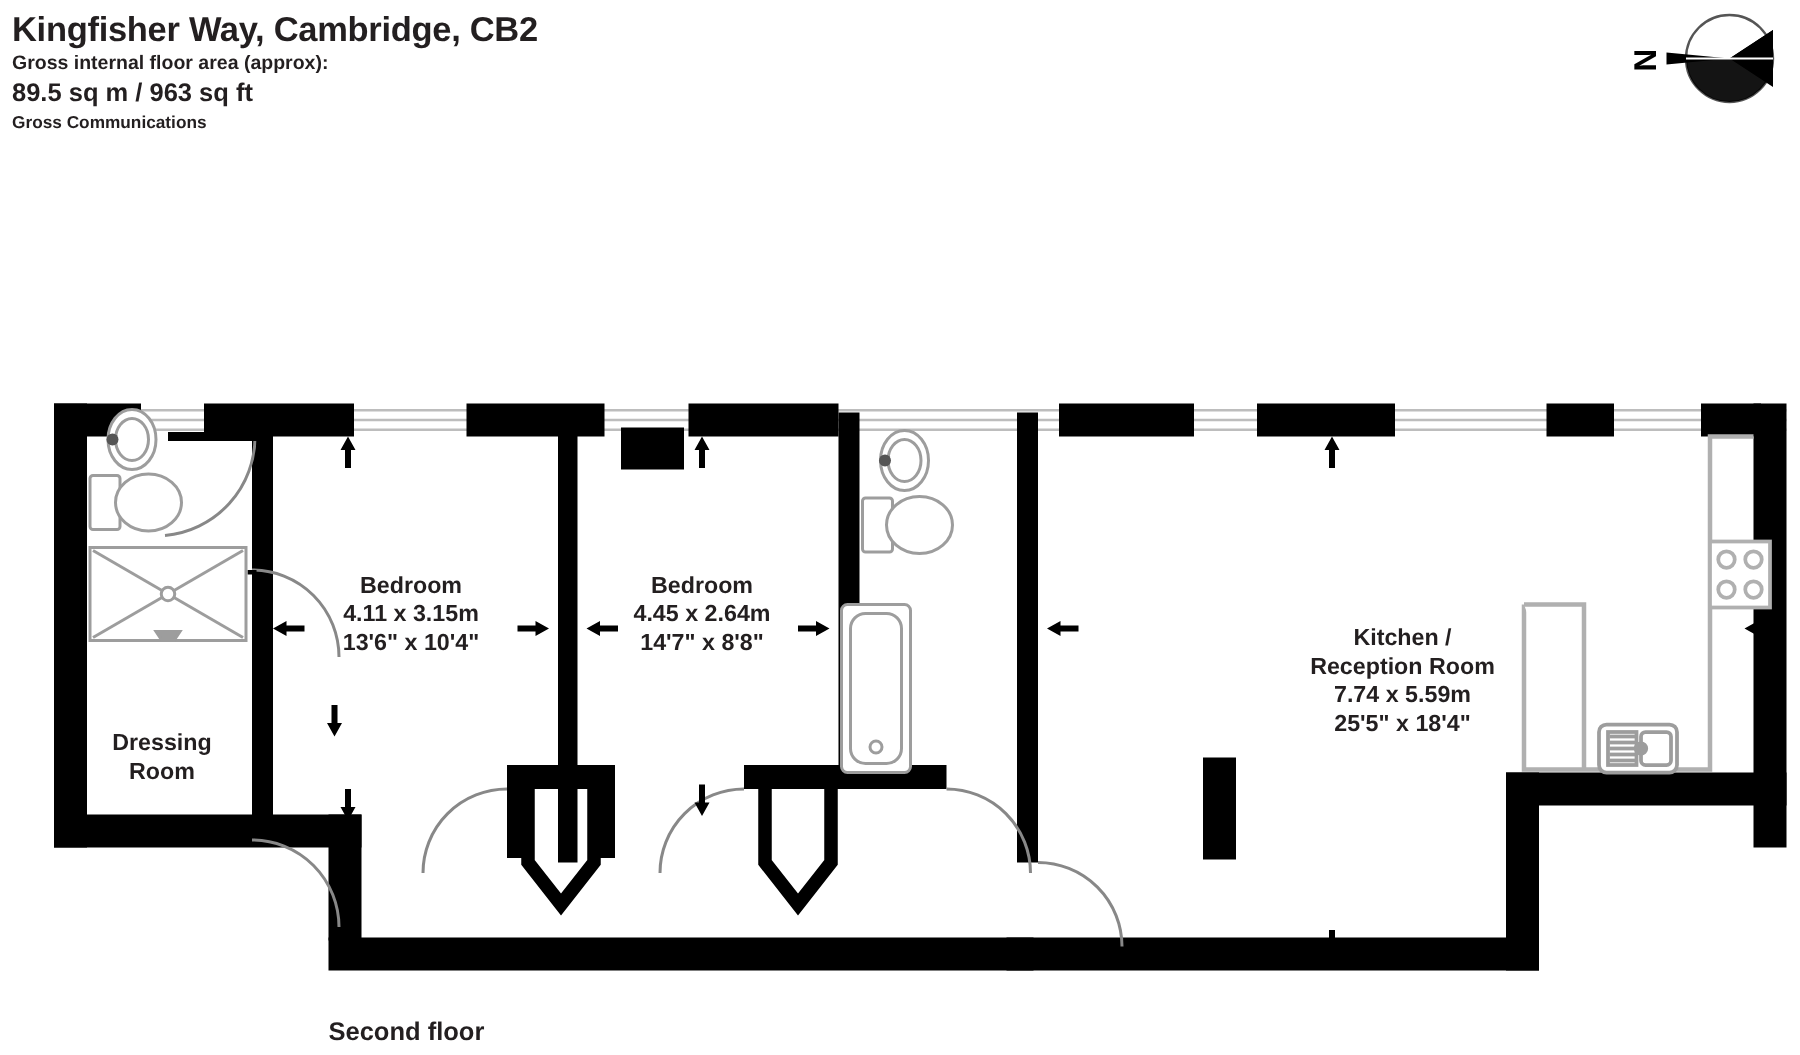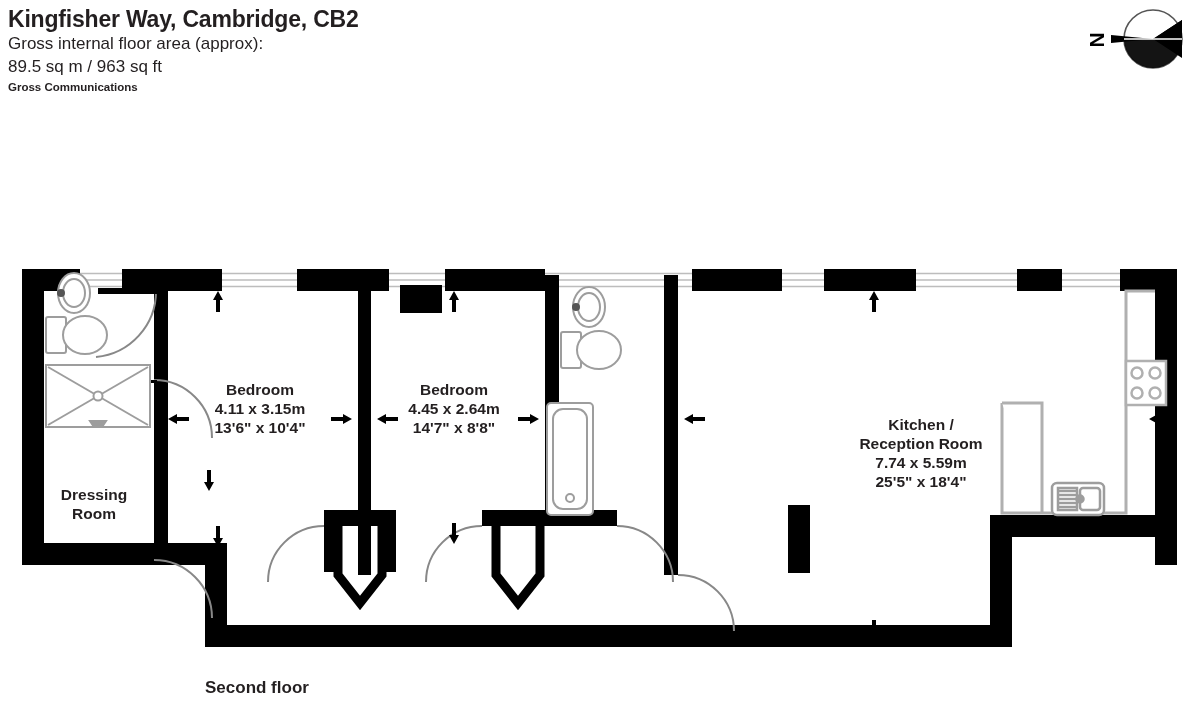--- a/index.html
+++ b/index.html
@@ -22,50 +22,50 @@
   }
   #title {
     font-size: 23px;
     font-weight: bold;
     letter-spacing: -0.2px;
     line-height: 1.15;
     margin: 0 0 2px 0;
     white-space: nowrap;
   }
   #subtitle {
-    font-size: 17px;
-    font-weight: normal;
+    font-size: 13px;
+    font-weight: bold;
     line-height: 1.2;
     margin: 0 0 2px 0;
     white-space: nowrap;
   }
   #area {
     font-size: 17px;
-    font-weight: normal;
+    font-weight: bold;
     line-height: 1.2;
     margin: 0 0 3px 0;
     white-space: nowrap;
   }
   .smallnote {
     font-size: 11.5px;
     font-weight: bold;
     line-height: 1.35;
     margin: 0;
     white-space: nowrap;
   }
   #compass {
     position: absolute;
     right: 8px;
     top: 4px;
     width: 110px;
     height: 70px;
   }
   #plan-wrap {
     position: absolute;
-    left: 2px;
+    left: 16px;
     top: 255px;
     width: 1159px;
     height: 448px;
   }
   svg { display: block; }
   .rm-label {
     font-family: "Liberation Sans", sans-serif;
     font-size: 15.5px;
     font-weight: bold;
     fill: #231f20;

